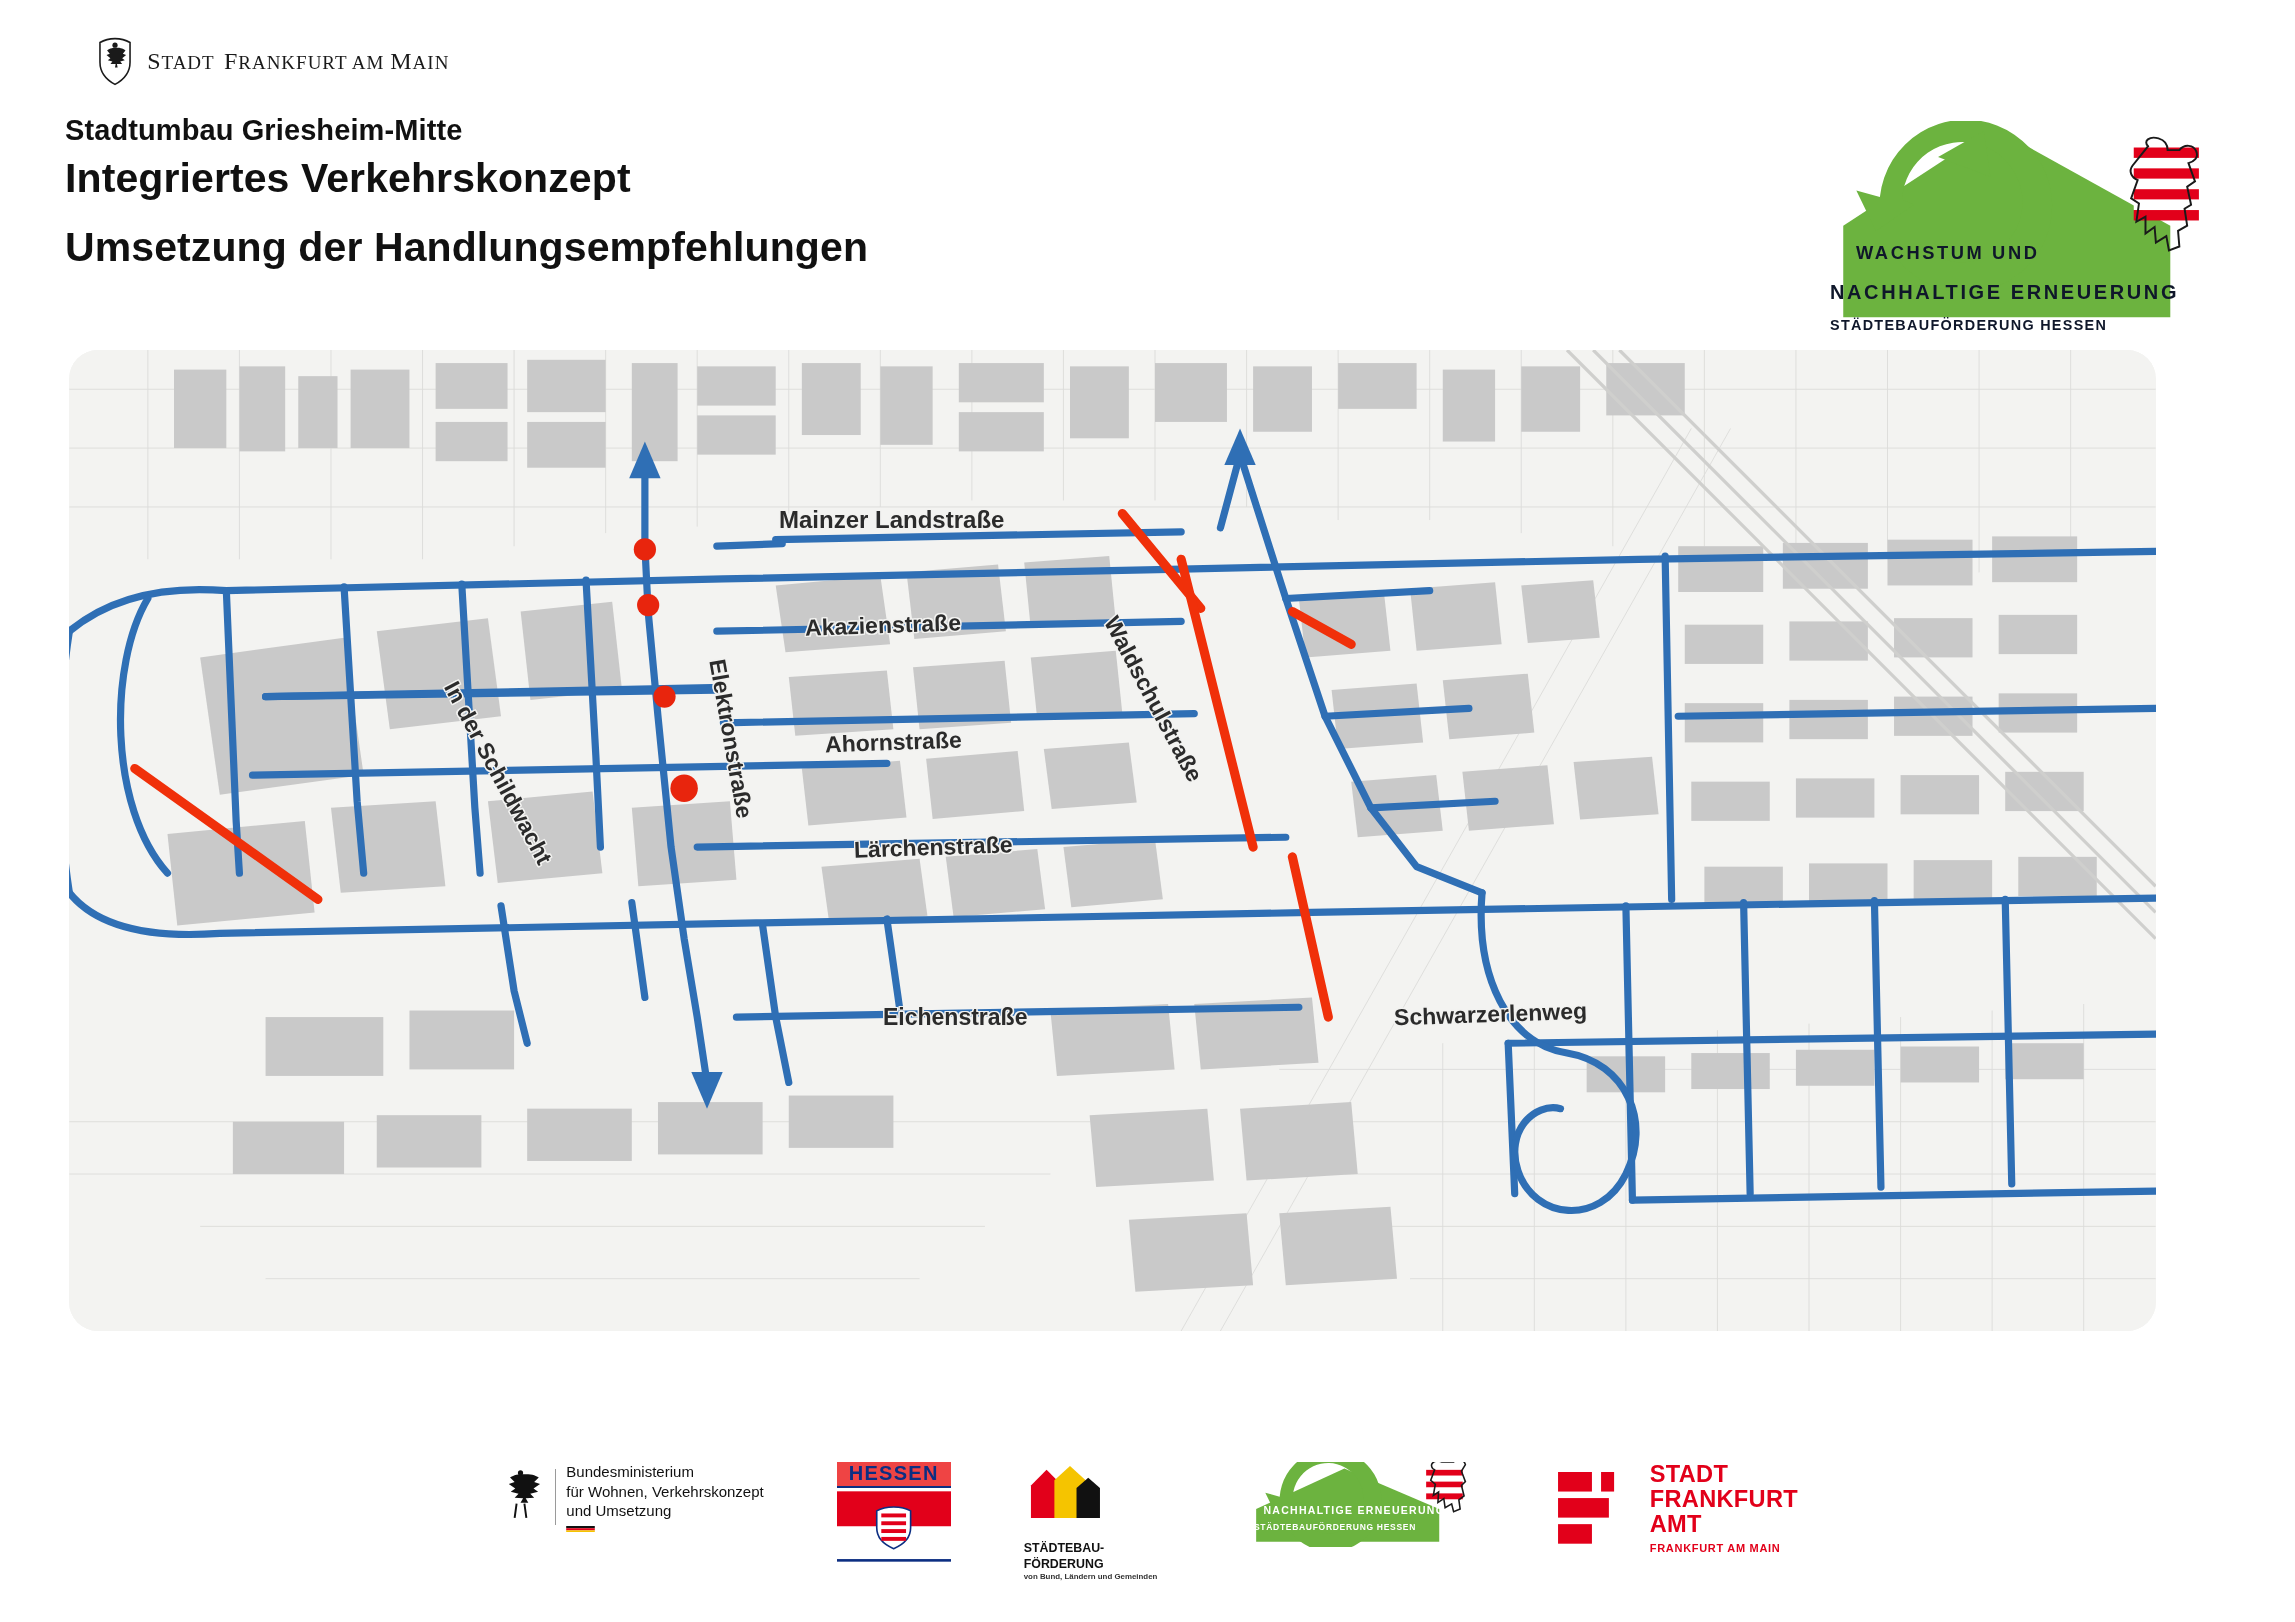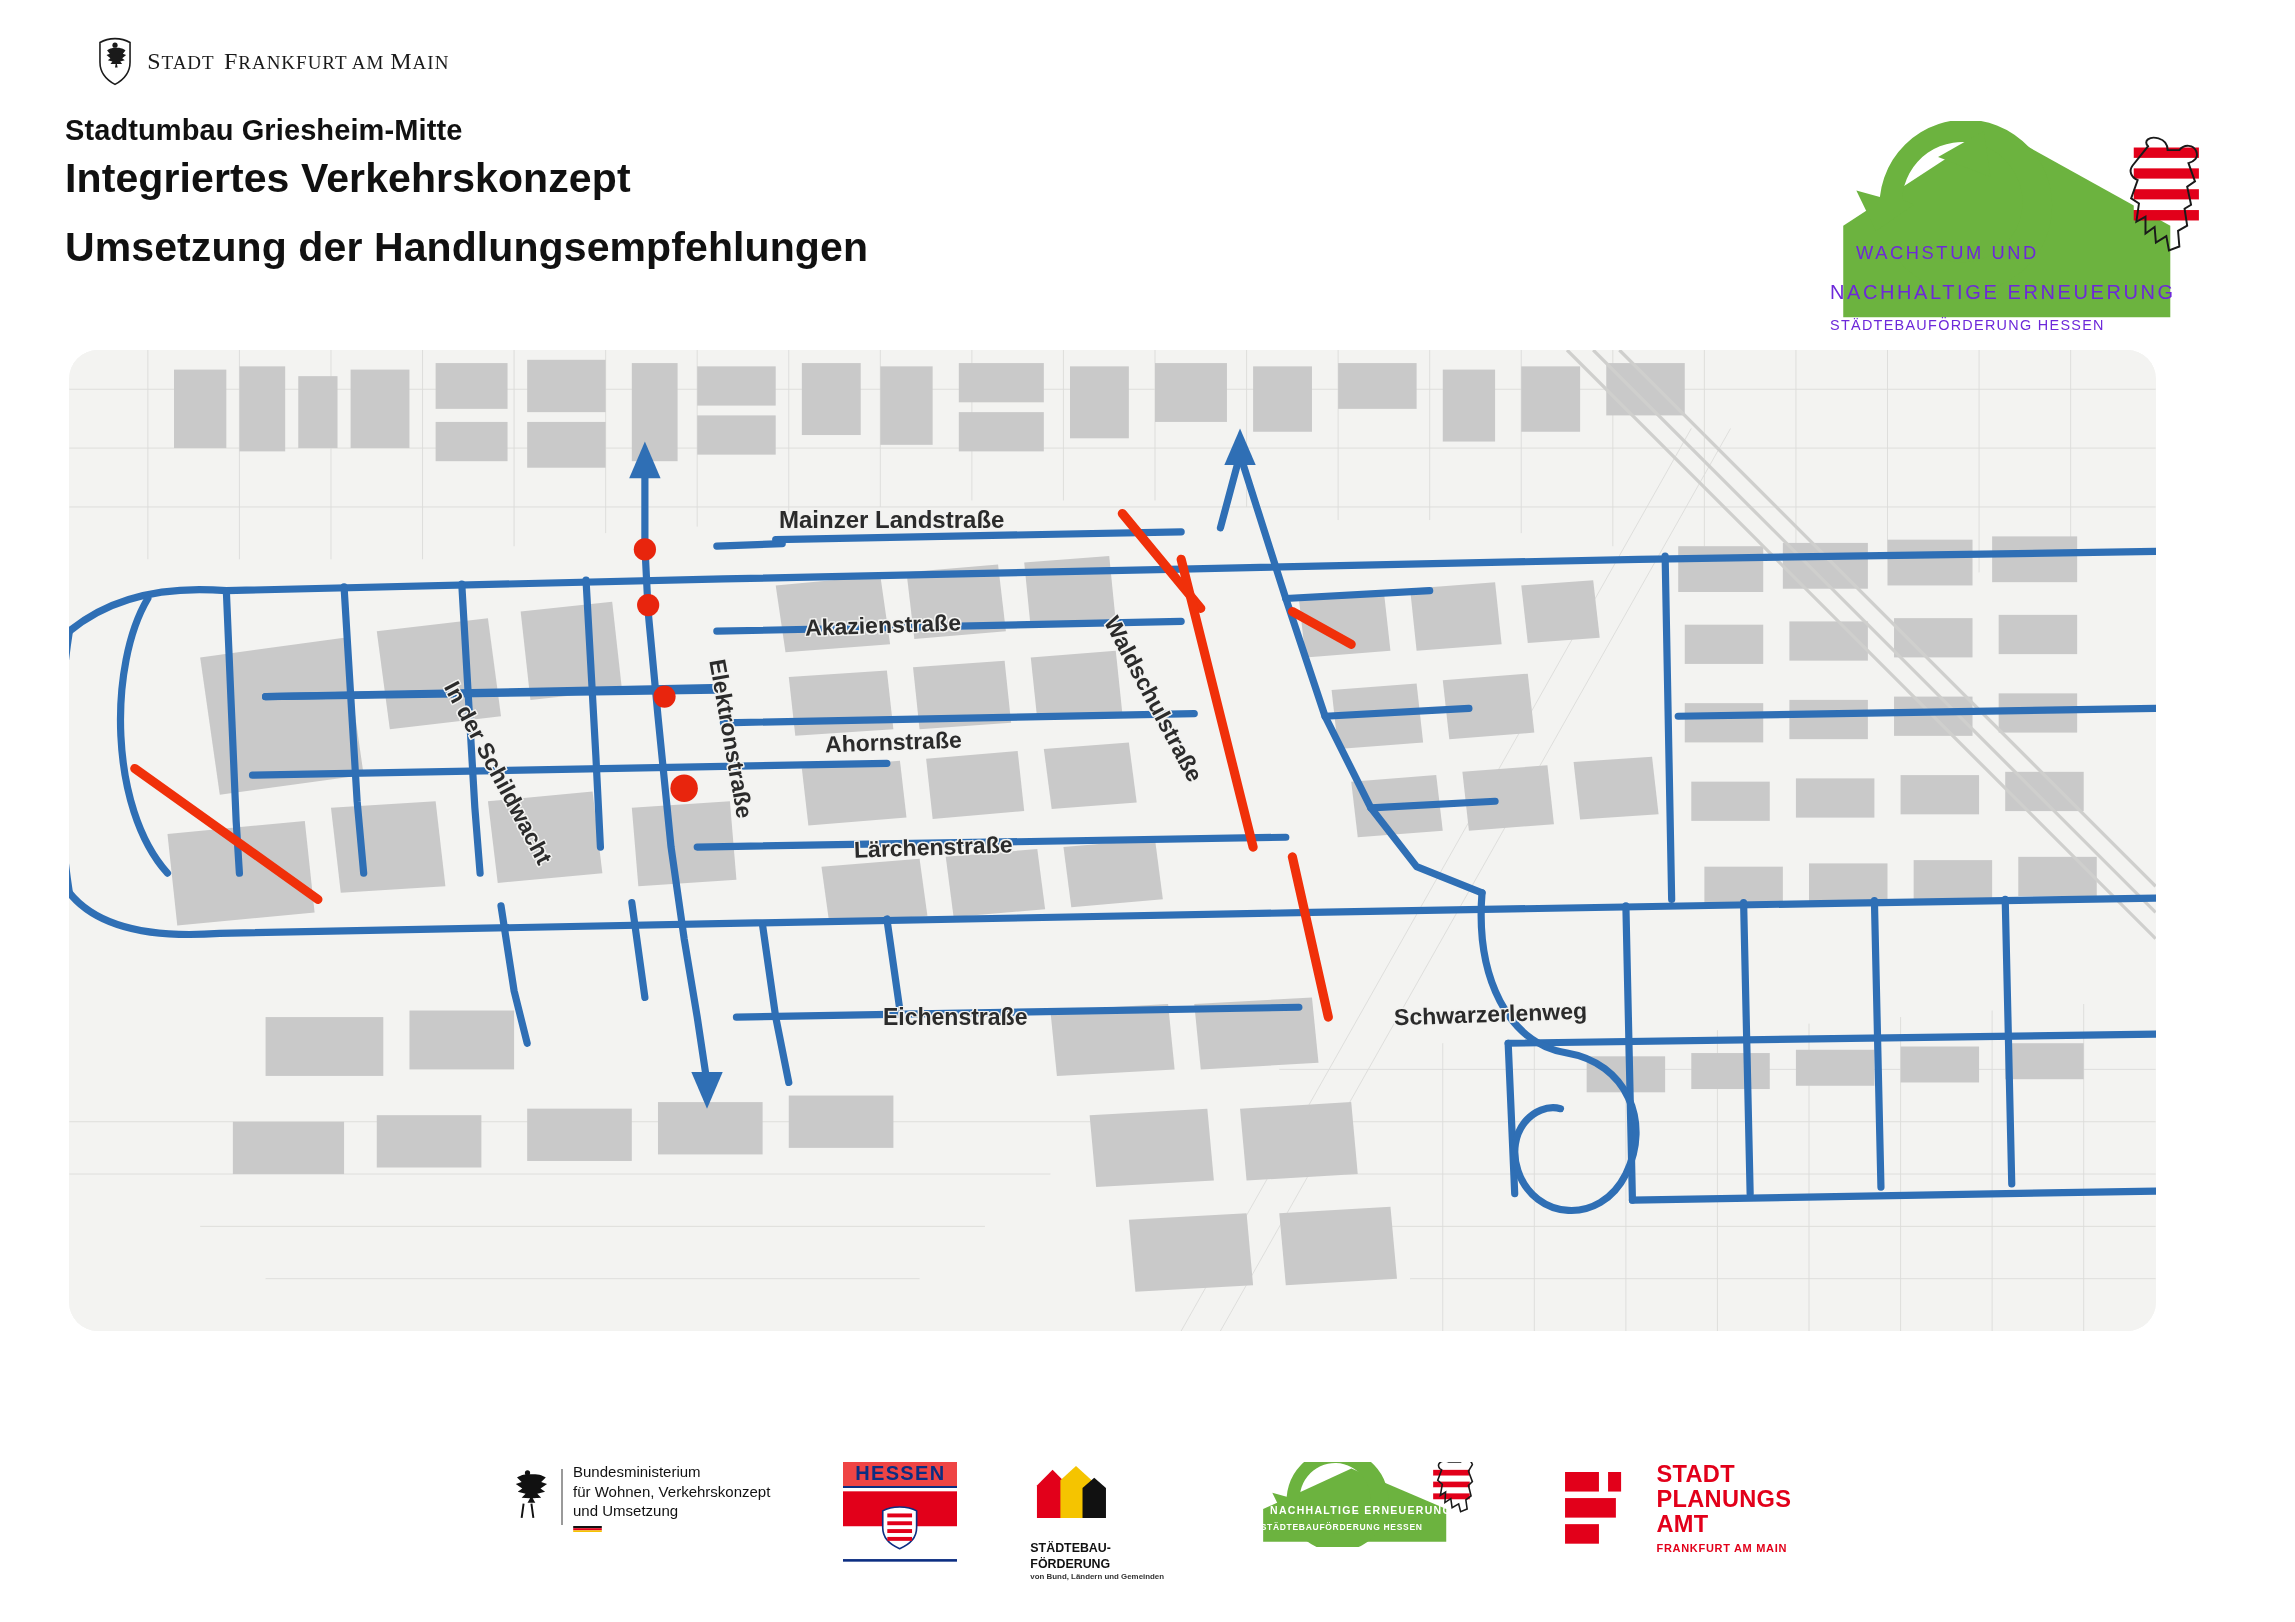--- a/index.html
+++ b/index.html
@@ -81,22 +81,22 @@
   #program-logo .green-shape {
     position: absolute;
     left: 0;
     top: 0;
     width: 399px;
     height: 216px;
   }
   #program-logo .logo-text {
     position: absolute;
     left: 33px;
-    color: #6d28d9;
-    font-weight: normal;
+    color: #0f172a;
+    font-weight: bold;
     letter-spacing: 2.6px;
     font-size: 18.3px;
     white-space: nowrap;
   }
   #program-logo .line1 { top: 121px; left: 52px; }
   #program-logo .line2 { top: 160px; left: 26px; font-size: 20px;}
   #program-logo .line3 {
     top: 196px; left: 26px; font-size: 14.4px; letter-spacing: 1.3px;
   }
   #program-logo .lion {
@@ -512,19 +512,19 @@
 
   <div class="footer-item" id="stadtplanungsamt">
     <svg class="mark" viewBox="0 0 118 112" aria-hidden="true">
       <rect x="0" y="0" width="52" height="30" fill="#e2001a"></rect>
       <rect x="0" y="40" width="78" height="30" fill="#e2001a"></rect>
       <rect x="0" y="80" width="52" height="30" fill="#e2001a"></rect>
       <rect x="66" y="0" width="20" height="30" fill="#e2001a"></rect>
     </svg>
     <div>
       <div class="lines">STADT</div>
-      <div class="lines">PLANUNGS</div>
+      <div class="lines">FRANKFURT</div>
       <div class="lines">AMT</div>
       <div class="city">FRANKFURT AM MAIN</div>
     </div>
   </div>
 </div>
 
 
 </body></html>

